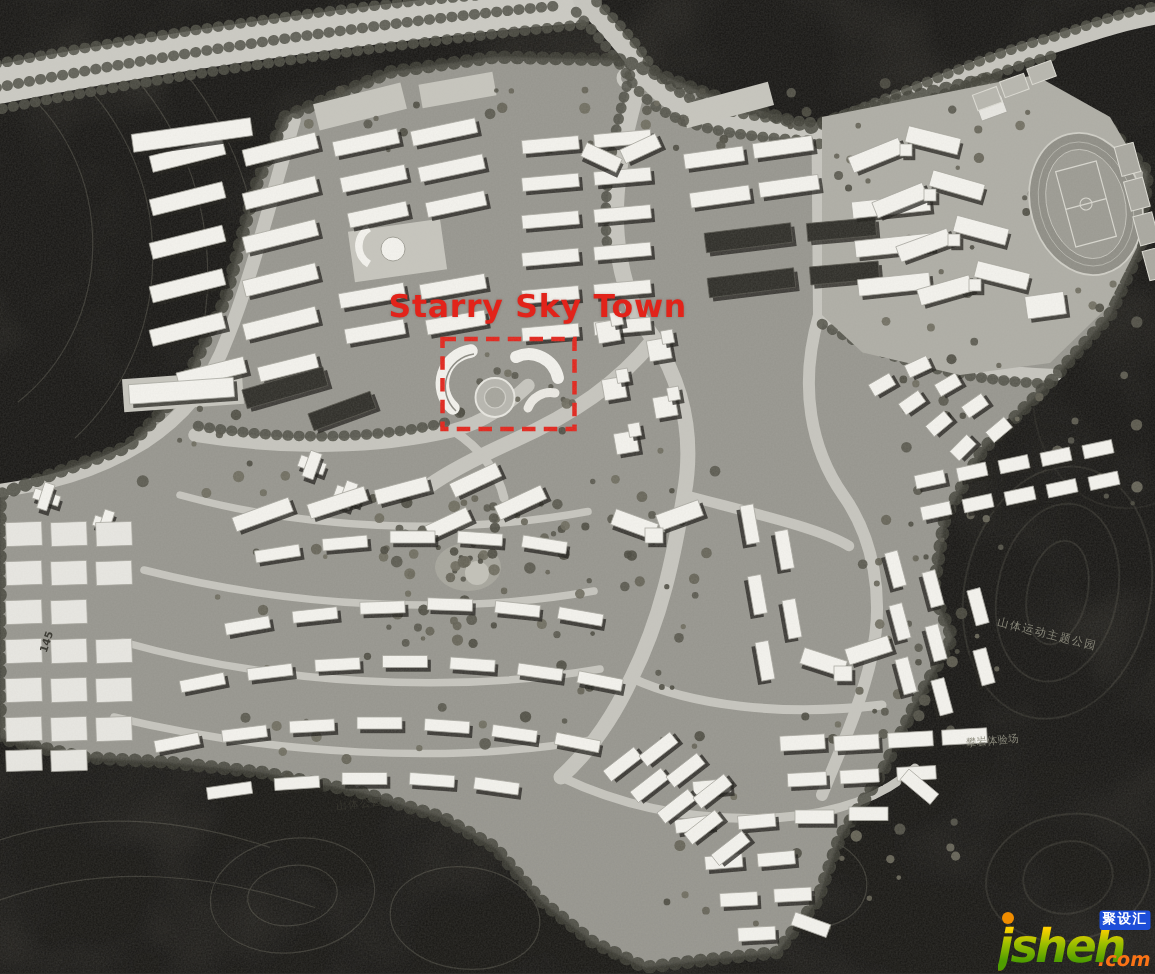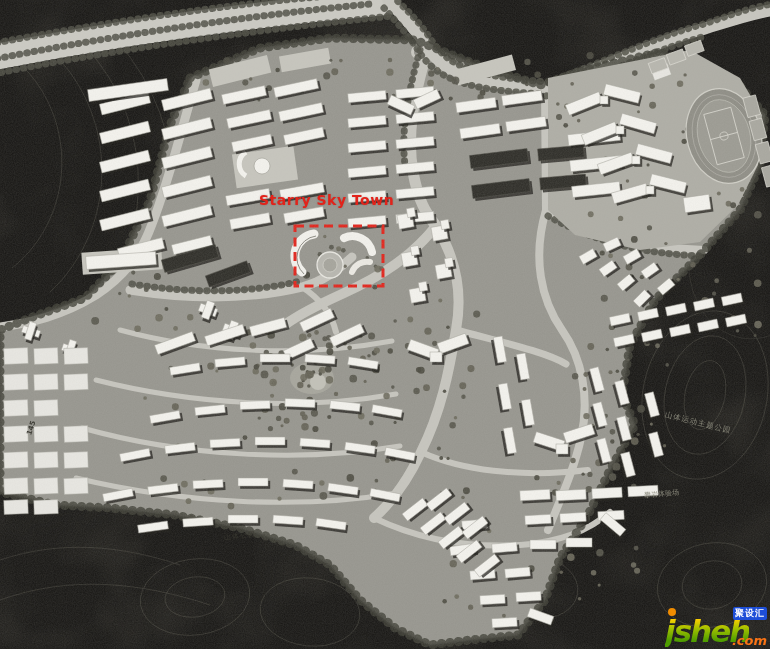--- a/index.html
+++ b/index.html
@@ -4,21 +4,21 @@
 <style>
   html,body{margin:0;padding:0;background:#222;}
   .stage{position:relative;width:770px;height:649px;overflow:hidden;background:#35332e;
          font-family:"DejaVu Sans",sans-serif;}
   .stage svg{position:absolute;left:0;top:0;}
   .lbl{position:absolute;white-space:nowrap;pointer-events:none;}
   .lbl-145{left:24px;top:424px;font-size:7px;color:#3e3d36;transform:rotate(-72deg);font-weight:bold;}
   .lbl-mpark{left:224px;top:531px;font-size:7px;color:#3a3931;transform:rotate(-6deg);letter-spacing:1px;opacity:.9;}
   .lbl-sports{left:664px;top:418px;font-size:7.5px;color:#8d8c7e;transform:rotate(14deg);letter-spacing:1px;opacity:.95;}
   .lbl-climb{left:644px;top:489px;font-size:7px;color:#8d8c7e;transform:rotate(-5deg);opacity:.95;}
-  .anno-label{position:absolute;left:259px;top:192px;font-size:14px;font-weight:bold;
+  .anno-label{position:absolute;left:259px;top:192px;font-size:21px;font-weight:bold;
               letter-spacing:.5px;text-shadow:0 0 2px rgba(60,0,0,.25);}
   .logo{position:absolute;right:3px;bottom:2px;width:102px;height:44px;}
   .logo .brand{position:absolute;left:0;bottom:0;font-style:italic;font-weight:900;font-size:31px;
                line-height:1;letter-spacing:-2px;
                -webkit-background-clip:text;background-clip:text;color:transparent;}
   .logo .jdot{position:absolute;left:3px;top:5px;width:8px;height:8px;border-radius:50%;}
   .logo .badge{position:absolute;right:0;top:4px;font-size:9px;font-weight:bold;line-height:1;
                padding:2px 2px;border-radius:2px;letter-spacing:1px;}
   .logo .tld{position:absolute;right:0;bottom:0;font-style:italic;font-weight:bold;font-size:13px;line-height:1;}
 </style>

